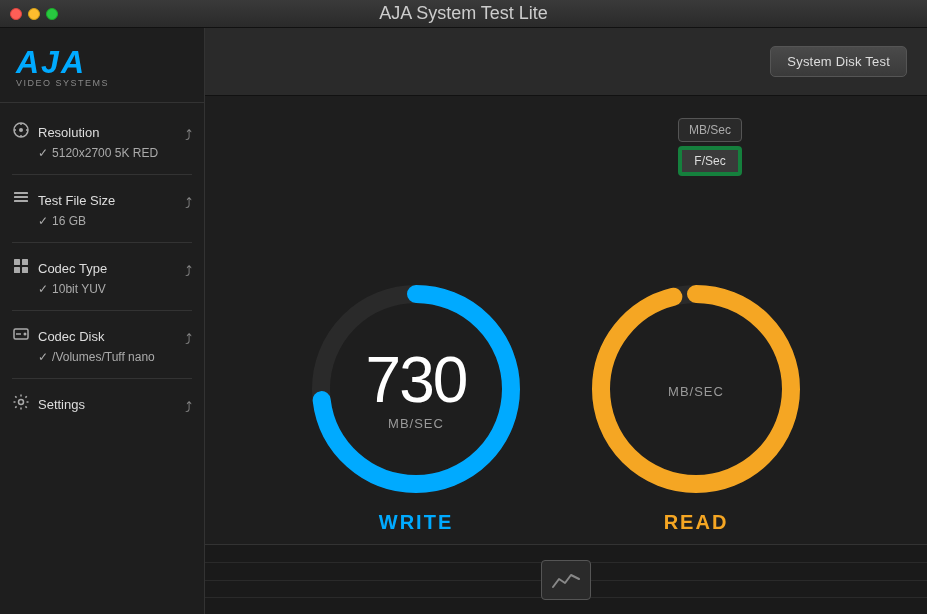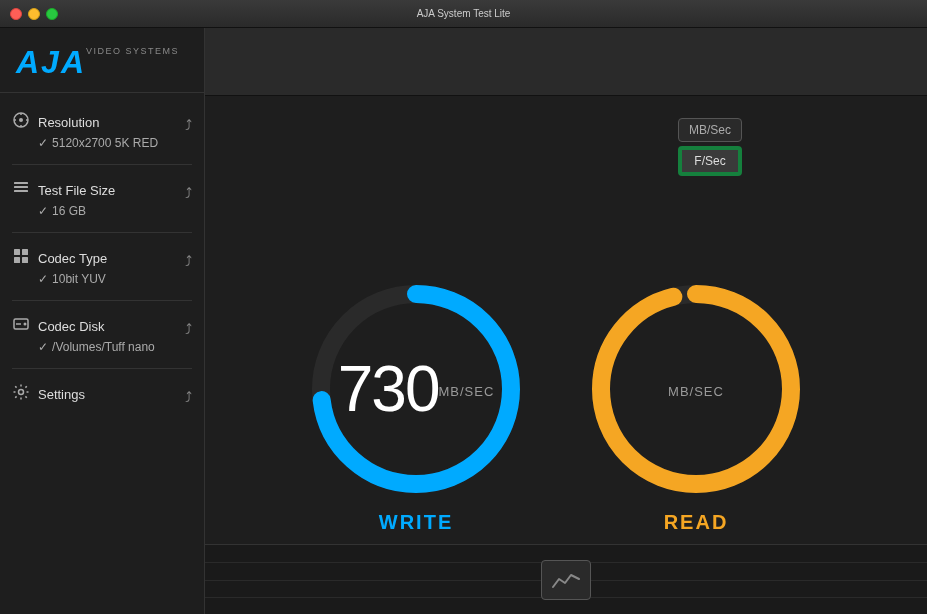--- a/index.html
+++ b/index.html
@@ -17,21 +17,21 @@
     .title-bar {
       height: 28px;
       background: linear-gradient(to bottom, #3a3a3a, #2a2a2a);
       display: flex;
       align-items: center;
       justify-content: center;
       position: relative;
       border-bottom: 1px solid #111;
     }
     .title-bar-title {
-      font-size: 10px;
+      font-size: 18px;
       color: #ccc;
       font-weight: 400;
     }
     .traffic-lights {
       position: absolute;
       left: 10px;
       display: flex;
       gap: 6px;
       align-items: center;
     }
@@ -61,21 +61,21 @@
       flex-direction: column;
       padding-top: 0;
     }
 
     .logo-area {
       padding: 18px 16px 14px 16px;
       border-bottom: 1px solid #333;
     }
     .aja-logo {
       display: flex;
-      flex-direction: row;
+      flex-direction: column;
       align-items: flex-start;
     }
     .aja-text {
       font-size: 32px;
       font-weight: 900;
       color: #00aaff;
       letter-spacing: 2px;
       line-height: 1;
       font-style: italic;
     }
@@ -237,21 +237,21 @@
       position: absolute;
       top: 0; left: 0;
       transform: rotate(-90deg);
     }
 
     .gauge-inner {
       position: absolute;
       top: 0; left: 0;
       width: 100%; height: 100%;
       display: flex;
-      flex-direction: row;
+      flex-direction: column;
       align-items: center;
       justify-content: center;
     }
 
     .gauge-value {
       font-size: 64px;
       font-weight: 300;
       color: #fff;
       line-height: 1;
       letter-spacing: -2px;
@@ -459,20 +459,21 @@
           <span class="sidebar-chevron">⤴</span>
         </div>
       </div>
 
     </div>
   </div>
 
   <div class="main-content">
 
     <div class="header-bar">
+      <button class="header-btn">System Disk Test</button>
     </div>
 
     <div class="gauges-area">
 
       <div class="unit-selector">
         <div class="unit-btn inactive">MB/Sec</div>
         <div class="unit-btn selected">F/Sec</div>
       </div>
 
       <div class="gauges-row">

